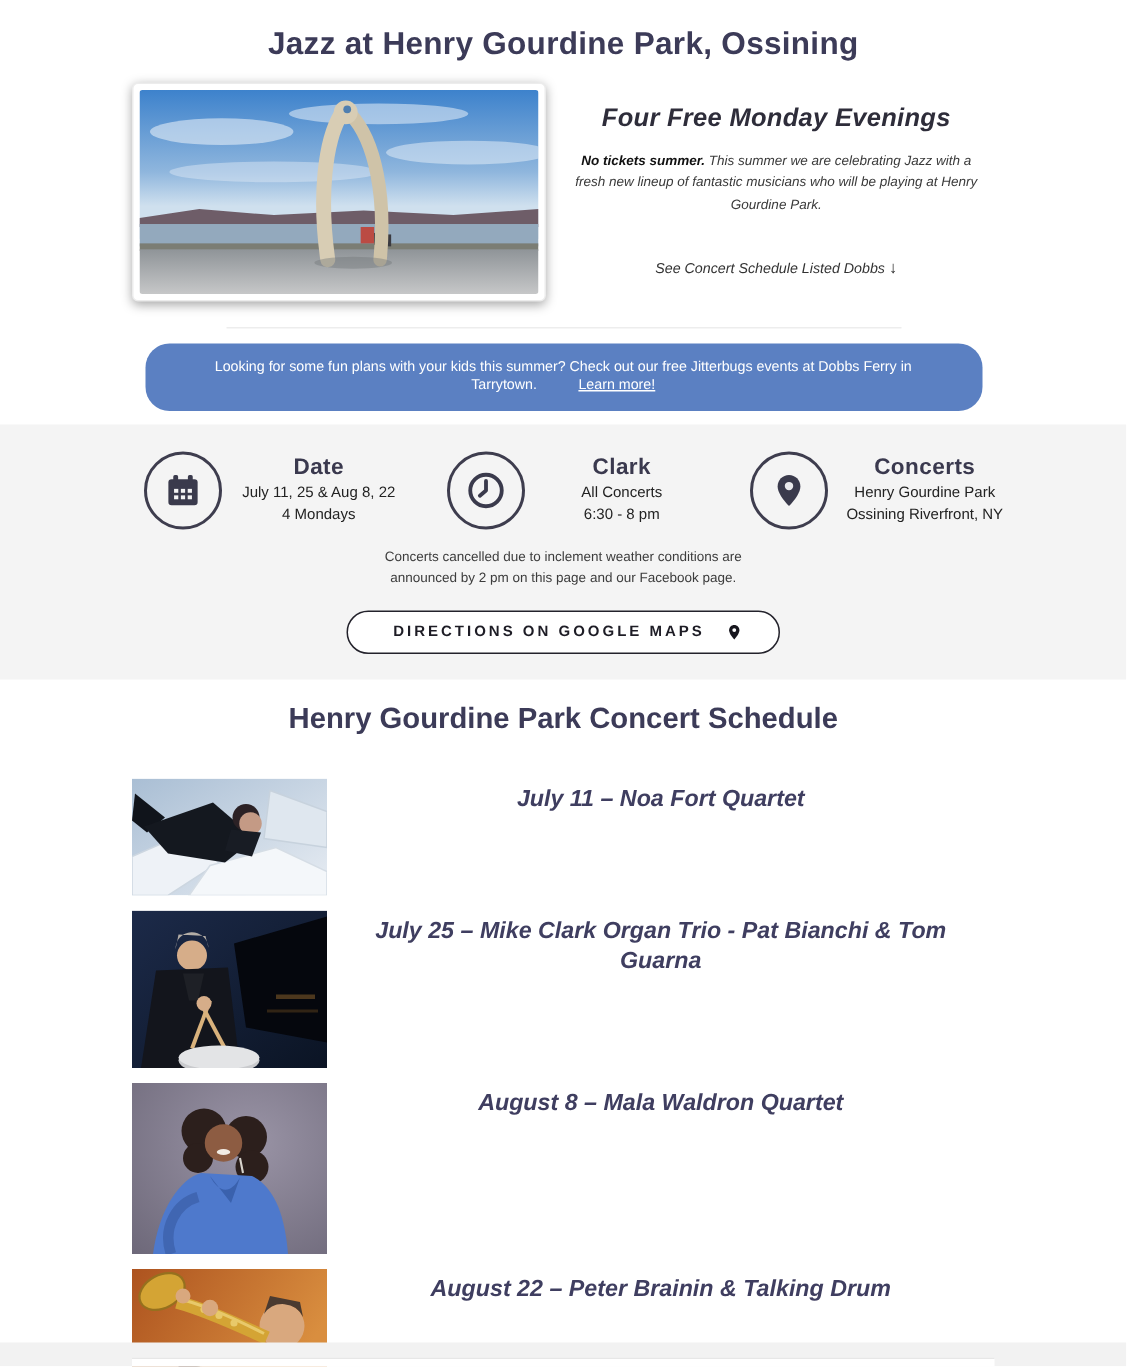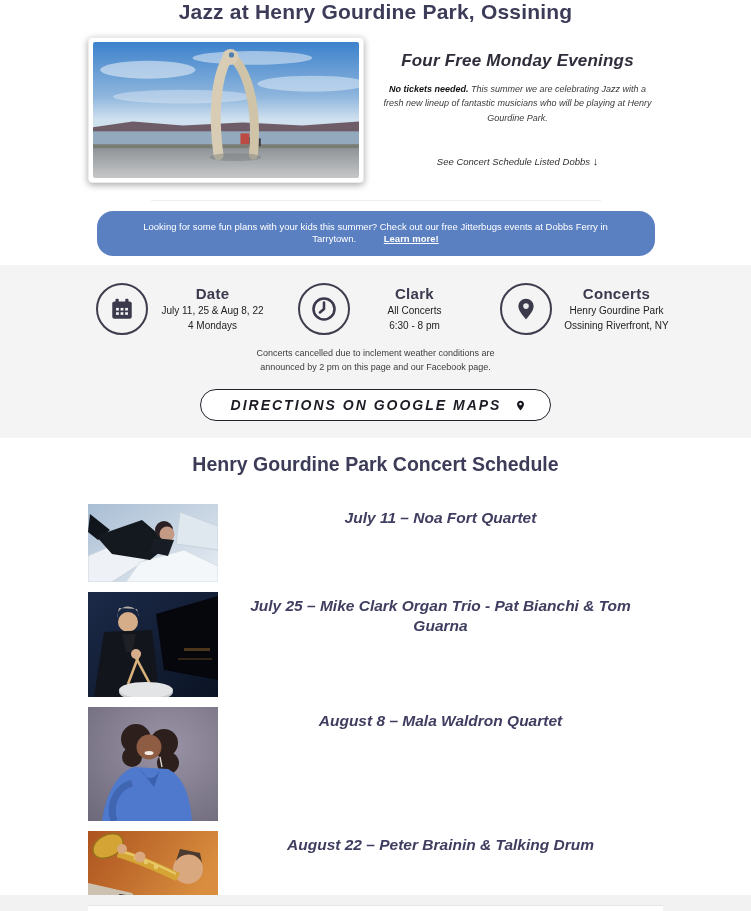--- a/index.html
+++ b/index.html
@@ -2,51 +2,51 @@
 <html><head>
 <meta charset="utf-8">
 <style>
   * { margin:0; padding:0; box-sizing:border-box; }
   html,body { background:#fff; }
   body { font-family:"Liberation Sans", sans-serif; color:#333; }
   .page { position:relative; width:751px; height:911px; margin:0 auto; background:#fff; overflow:hidden; }
   .col { width:575px; margin:0 auto;font-style:italic; }
 
   
-  .page-title { text-align:center; font-size:21px; font-weight:bold; color:#3c3b58; letter-spacing:.2px; }
+  .page-title { text-align:center; padding-top:18px; font-size:21px; font-weight:bold; color:#3c3b58; letter-spacing:.2px; }
 
   
   .hero-row { display:flex; margin-top:13px; }
   .hero-card { width:276px; background:#fff; border:1px solid #ececec; border-radius:4px; padding:4px; box-shadow:0 2px 7px rgba(0,0,0,.35); height:146px; flex:none; }
   .hero-card svg { display:block; width:100%; height:100%; border-radius:2px; }
   .hero-right { flex:1; padding:14px 6px 0 14px; text-align:center; }
   .hero-heading { font-size:17px; font-weight:bold; color:#2e2d3a; letter-spacing:.2px; }
   .hero-intro { margin:11px auto 0; width:272px; font-size:9px; line-height:1.6; color:#3a3a3a; }
   .hero-intro b { color:#111; }
   .schedule-link { display:inline-block; margin-top:30px; font-size:9.5px; color:#333; text-decoration:none; font-weight:500; }
   .schedule-link .arrow { font-weight:bold; font-size:11px; color:#222; }
 
   .divider { width:450px; margin:17px auto 0; border-top:1px solid #ededed; }
 
   
   .banner { width:558px; margin:10px auto 0; background:#5b80c2; border-radius:16px; color:#fff; font-size:9.5px; text-align:center; padding:10px 26px; line-height:1.3; }
-  .banner a { color:#fff; font-weight:bold; text-decoration:underline;padding-left:25px; }
+  .banner a { color:#fff; font-weight:normal; text-decoration:underline;padding-left:25px; }
 
   
   .info-band { margin-top:9px; background:#f4f4f4; padding:18px 0 17px; }
   .info-row { display:flex; justify-content:center; align-items:flex-start; gap:0;margin-left:24px; }
   .info-item { display:flex; align-items:flex-start; }
   .info-item + .info-item { margin-left:22px; }
   .icon-circle { width:52px; height:52px; border:2px solid #3e3d4e; border-radius:50%; display:flex; align-items:center; justify-content:center; flex:none; }
   .info-text { text-align:center; padding:2px 10px 0 12px; min-width:128px; }
   .info-title { font-size:15px; font-weight:bold; color:#3a394e; letter-spacing:.3px; }
   .info-line { font-size:10px; color:#222; margin-top:3px; line-height:1.25; }
   .info-note { text-align:center; font-size:9px; color:#3c3c3c; line-height:1.6; margin-top:11px; }
   .directions-wrap { text-align:center; margin-top:15px; }
-  .directions-btn { display:inline-flex; align-items:center; gap:14px; background:#fff; border:1px solid #23222b; border-radius:999px; padding:7px 24px 7px 30px; font-size:14px; font-weight:bold; letter-spacing:2px; color:#1d1c25; cursor:pointer; font-family:inherit;font-style:italic; }
+  .directions-btn { display:inline-flex; align-items:center; gap:14px; background:#fff; border:1px solid #23222b; border-radius:999px; padding:7px 24px 7px 30px; font-size:10px; font-weight:bold; letter-spacing:2px; color:#1d1c25; cursor:pointer; font-family:inherit; }
 
   
   .schedule-heading { text-align:center; font-size:19.5px; font-weight:bold; color:#3c3b58; margin-top:15px; }
   .concert-list { margin-top:28px; }
   .concert-row { display:flex; margin-bottom:10px; }
   .concert-photo { width:130px; flex:none; overflow:hidden; }
   .concert-photo svg { display:block; width:100%; height:100%; }
   .concert-title { flex:1; text-align:center; font-size:15.5px; font-weight:bold; color:#3f3e60; padding:4px 10px 0 10px; line-height:1.25; }
   .h78{height:78px} .h105{height:105px} .h114{height:114px} .h82{height:82px}
 
@@ -91,21 +91,21 @@
         <rect x="166" y="97" width="2.4" height="8" fill="#3a3a40"></rect>
         <path d="M126 114 C120 72 124 34 135 16" stroke="#d8cdb4" stroke-width="10" fill="none" stroke-linecap="round"></path>
         <path d="M161 114 C165 72 158 34 141 16" stroke="#cfc3a8" stroke-width="9" fill="none" stroke-linecap="round"></path>
         <circle cx="138" cy="15" r="8" fill="#d8cdb4"></circle>
         <circle cx="139" cy="13" r="2.6" fill="#4f7fb0"></circle>
         <ellipse cx="143" cy="116" rx="26" ry="4" fill="#6f7276" opacity=".4"></ellipse>
       </svg>
     </div>
     <div class="hero-right">
       <div class="hero-heading">Four Free Monday Evenings</div>
-      <div class="hero-intro"><b>No tickets needed.</b><span> This summer we are celebrating Jazz with a fresh new lineup of fantastic musicians who will be playing at Henry Gourdine Park.</span></div>
+      <div class="hero-intro"><b>No tickets summer.</b><span> This summer we are celebrating Jazz with a fresh new lineup of fantastic musicians who will be playing at Henry Gourdine Park.</span></div>
       <a class="schedule-link" href="#"><span>See Concert Schedule Listed Dobbs</span> <span class="arrow">↓</span></a>
     </div>
   </div>
 
   <div class="divider"></div>
 
   <div class="banner"><span>Looking for some fun plans with your kids this summer? Check out our free Jitterbugs events at Dobbs Ferry in Tarrytown. </span><a href="#">Learn more!</a></div>
 
   <div class="info-band">
     <div class="info-row">

